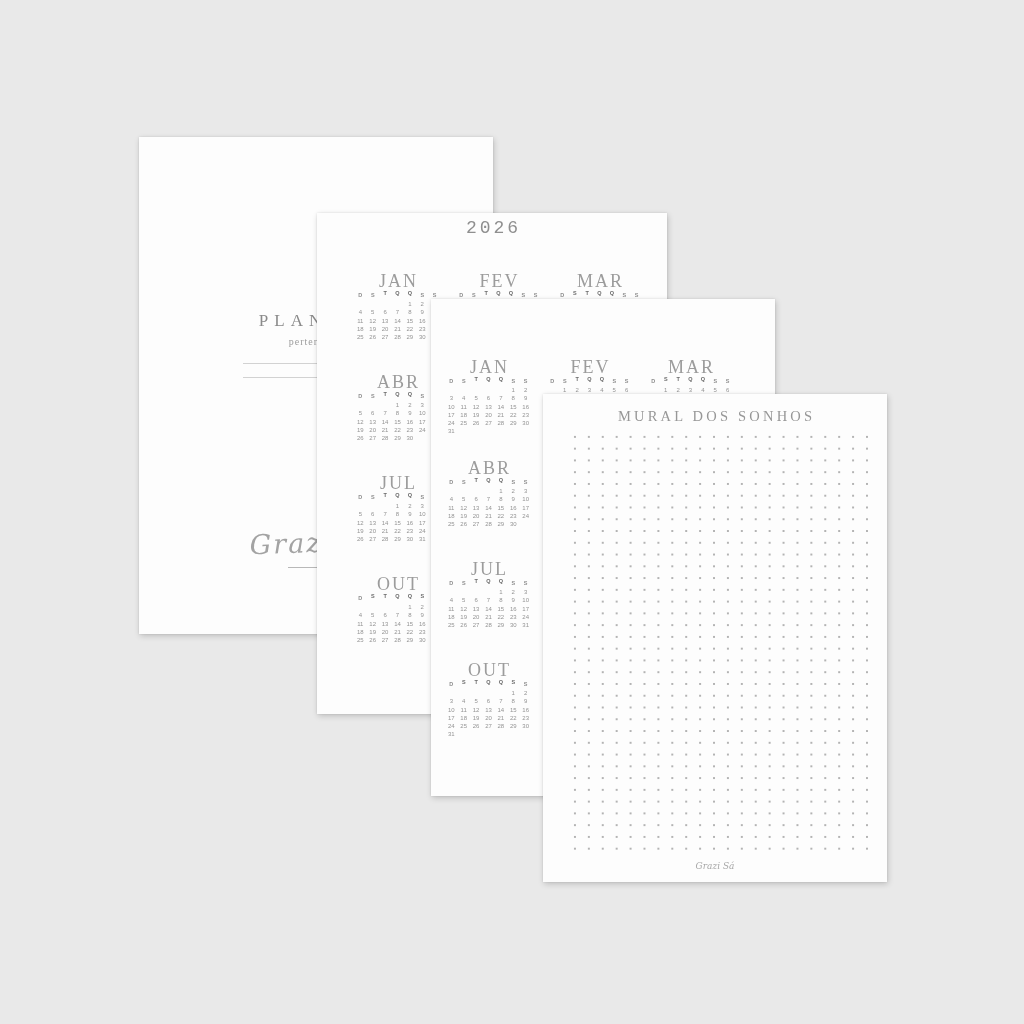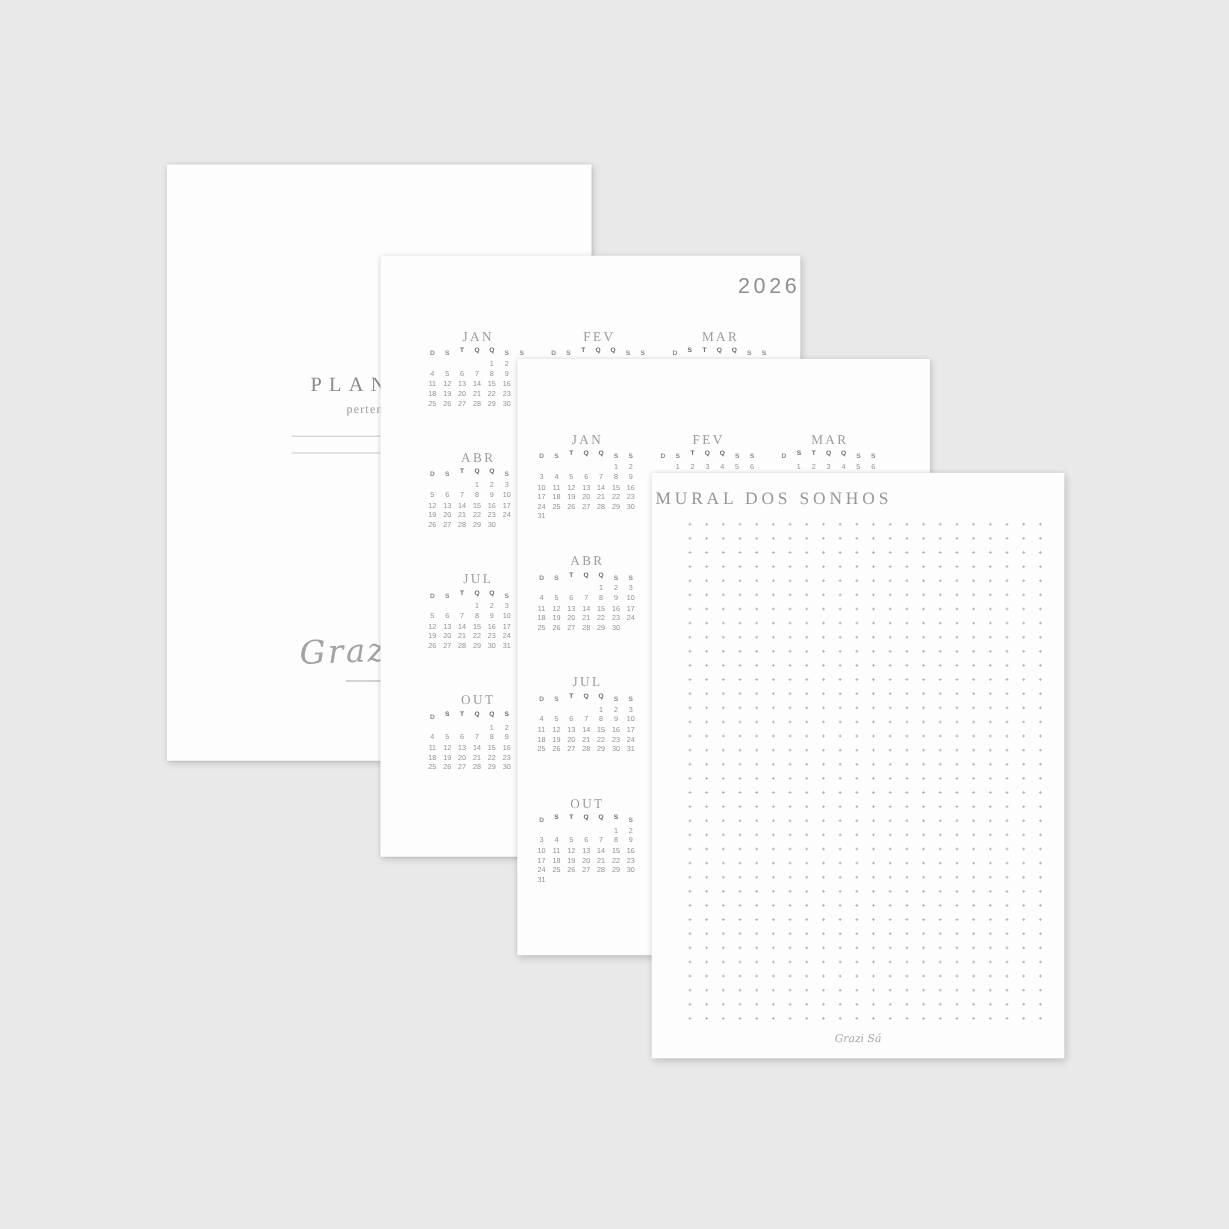--- a/index.html
+++ b/index.html
@@ -35,50 +35,50 @@
     position:absolute;top:390px;left:0;width:100%;text-align:center;
     font-family:"DejaVu Serif",serif;font-style:italic;font-size:27px;
     letter-spacing:2px;color:#a3a3a3;transform:rotate(-2deg);
   }
   .cover-tagline{position:absolute;top:428px;left:0;width:100%;display:flex;justify-content:center;align-items:center;gap:3px;}
   .cover-tagline .tl-line{width:40px;border-top:1px solid #b8b8b8;height:0;}
   .cover-tagline .tl-dots{font-size:4px;color:#b0b0b0;letter-spacing:1px;line-height:4px;}
 
   
   .year-title{
-    position:absolute;top:15px;left:0;width:100%;text-align:right;
-    font-family:Liberation Sans, sans-serif;font-size:18px;letter-spacing:3px;text-indent:3px;
+    position:absolute;top:5px;left:0;width:100%;text-align:center;
+    font-family:Liberation Mono, monospace;font-size:18px;letter-spacing:3px;text-indent:3px;
     color:#8f8f8f;
   }
   .months{
     position:absolute;top:62px;display:grid;
     grid-template-columns:repeat(3,101px);grid-auto-rows:101px;
     justify-items:center;align-items:start;
   }
   .y2026 .months{left:30px;}
   .y2027 .months{left:7px;}
   .month{width:92px;text-align:center;}
   .m-name{
-    font-family:"Liberation Serif",serif;font-size:11px;line-height:13px;
+    font-family:"Liberation Serif",serif;font-size:18px;line-height:13px;
     letter-spacing:2px;text-indent:2px;color:#9c9c9c;margin-bottom:3px;
   }
   .m-grid{display:grid;grid-template-columns:repeat(7,12.4px);justify-content:center;}
   .dh{
     font-family:"Liberation Sans",sans-serif;font-size:5.5px;font-weight:700;
     color:#8d8d8d;height:9px;line-height:8px;
   }
   .dh.up{transform:translateY(-2.5px);color:#6a6a6a;}
   .dt{
     font-family:"Liberation Sans",sans-serif;font-size:6px;
     color:#949494;height:8.3px;line-height:8.3px;
   }
 
   
   .mural-title{
-    position:absolute;top:14px;left:0;width:100%;
+    position:absolute;top:14px;left:0;width:100%;text-align:center;
     font-family:"Liberation Serif",serif;font-size:14.5px;letter-spacing:3.2px;text-indent:3.2px;
     color:#979797;
   }
   .dot-grid{
     position:absolute;left:25px;top:37px;width:306px;height:424px;
     background-image:radial-gradient(circle,#b3b3b3 0.8px,rgba(0,0,0,0) 1.1px);
     background-size:13.9px 11.8px;
   }
   .mural-signature{
     position:absolute;bottom:11px;left:0;width:100%;text-align:center;

